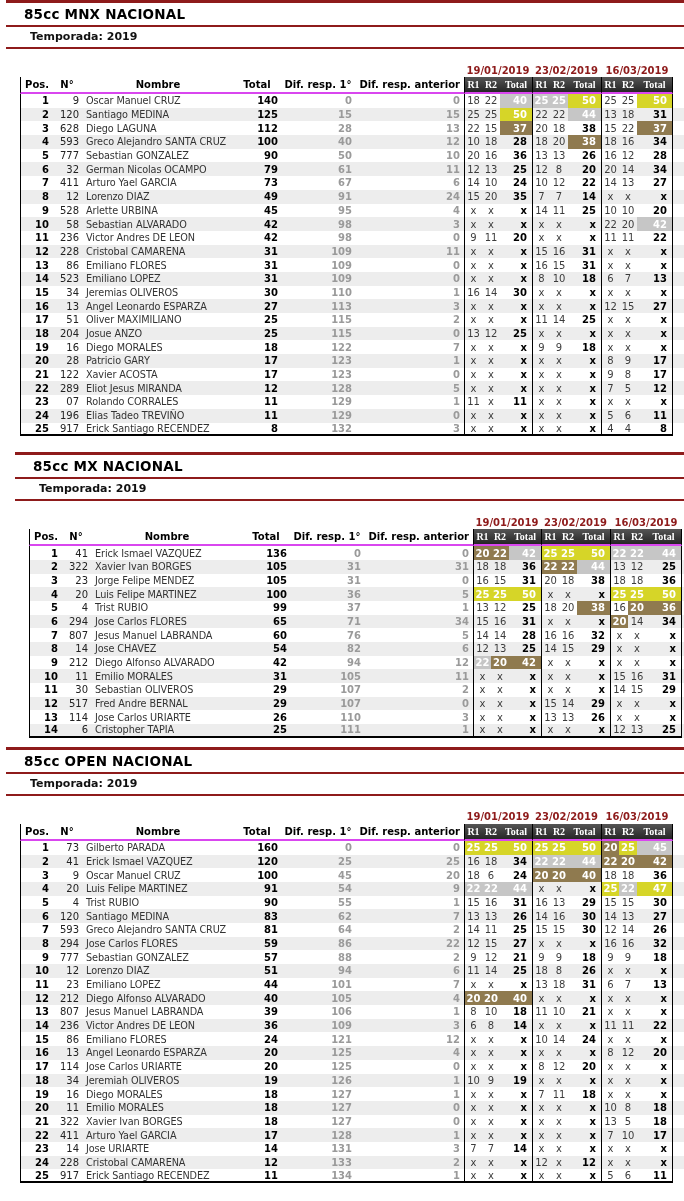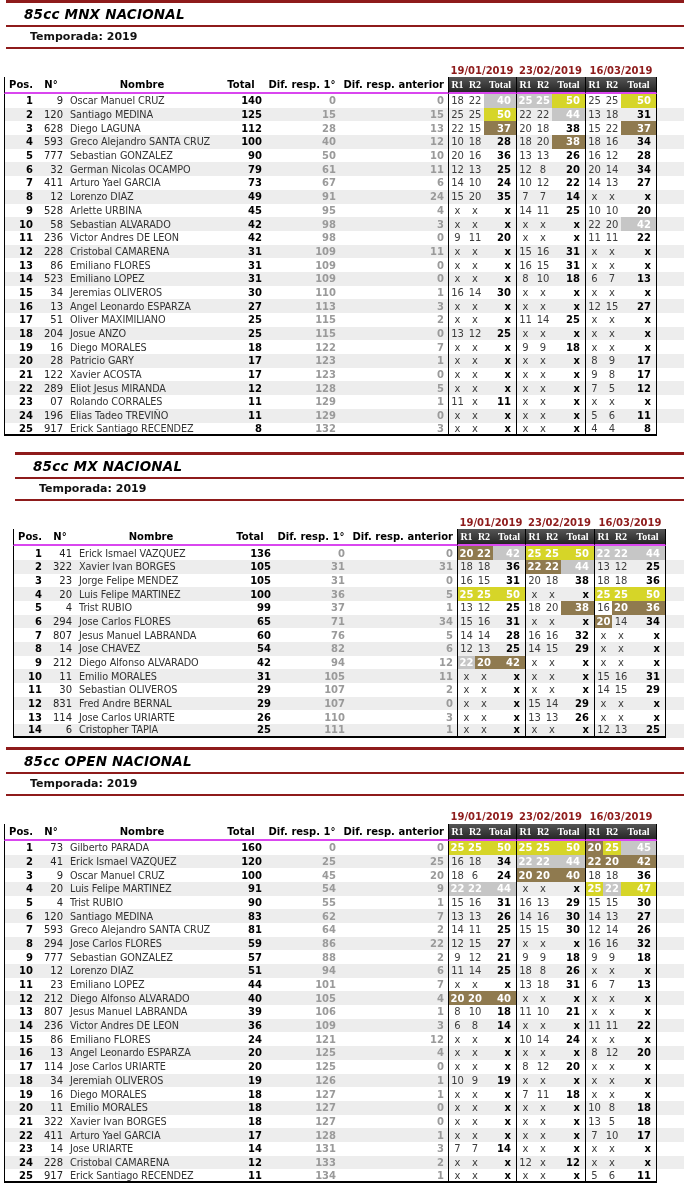--- a/index.html
+++ b/index.html
@@ -4,23 +4,23 @@
 <style>
   * { box-sizing: border-box; }
   html,body { margin:0; padding:0; }
   body {
     width:684px; height:1201px; background:#fff; overflow:hidden;
     font-family:"DejaVu Sans","Liberation Sans",sans-serif;
     -webkit-font-smoothing:antialiased;
   }
   .rule { height:3px; background:var(--accent,#8e1b1b); margin-left:6px; }
   .rule.r2 { height:2px; }
-  .title { font-size:13.5px; font-weight:bold; color:#000; margin:0; padding:3px 0 3px 24px; letter-spacing:.2px;font-style:italic; }
+  .title { font-size:13.5px; font-weight:bold; color:#000; margin:0; padding:3px 0 3px 24px; letter-spacing:.2px; }
   .season { font-size:11px; font-weight:bold; color:#111; padding:3px 0 4px 30px; }
-  .tbl { margin-left:4px; margin-top:14px;text-align:right; }
+  .tbl { margin-left:20px; margin-top:14px;text-align:right; }
   .row {
     display:grid;
     grid-template-columns:32px 30px 152px 46px 76px 108px 18px 18px 32px 18px 18px 33px 18px 18px 36px;
     height:13.7px; font-size:10px; align-items:stretch;
   }
   .row.alt { background:var(--stripe,#ededed); }
   .c { display:flex; align-items:center; overflow:hidden; white-space:nowrap; }
   .rt { justify-content:flex-end; } .ct { justify-content:center; } .lt { justify-content:flex-start; padding-left:4px; }
   .pr2{padding-right:2px;} .pr3{padding-right:3px;} .pr4{padding-right:4px;} .pr6{padding-right:5px;}
   .daterow { height:14px; }
@@ -718,21 +718,21 @@
           <div class="c rt pr6 tot">x</div>
           <div class="c ct r12 bl">x</div>
           <div class="c ct r12">x</div>
           <div class="c rt pr6 tot">x</div>
           <div class="c ct r12 bl">14</div>
           <div class="c ct r12">15</div>
           <div class="c rt pr6 tot br">29</div>
         </div>
         <div class="row body alt">
           <div class="c rt pr3 pos bL">12</div>
-          <div class="c rt pr3 num">831</div>
+          <div class="c rt pr3 num">517</div>
           <div class="c lt name">Fred Andre BERNAL</div>
           <div class="c rt pr2 tot">29</div>
           <div class="c rt pr4 dif">107</div>
           <div class="c rt pr4 dif">0</div>
           <div class="c ct r12 bl">x</div>
           <div class="c ct r12">x</div>
           <div class="c rt pr6 tot">x</div>
           <div class="c ct r12 bl">15</div>
           <div class="c ct r12">14</div>
           <div class="c rt pr6 tot">29</div>

